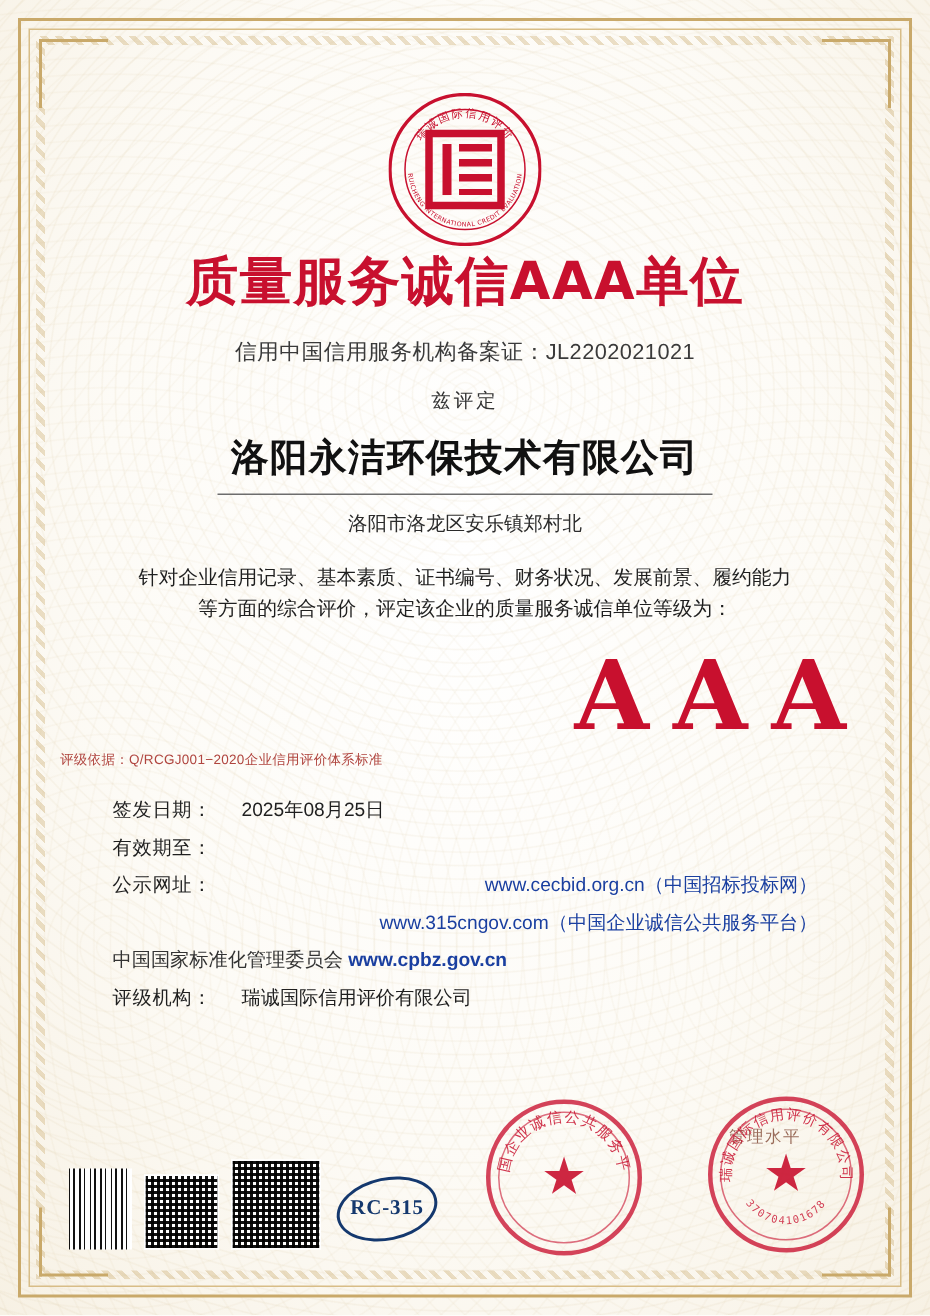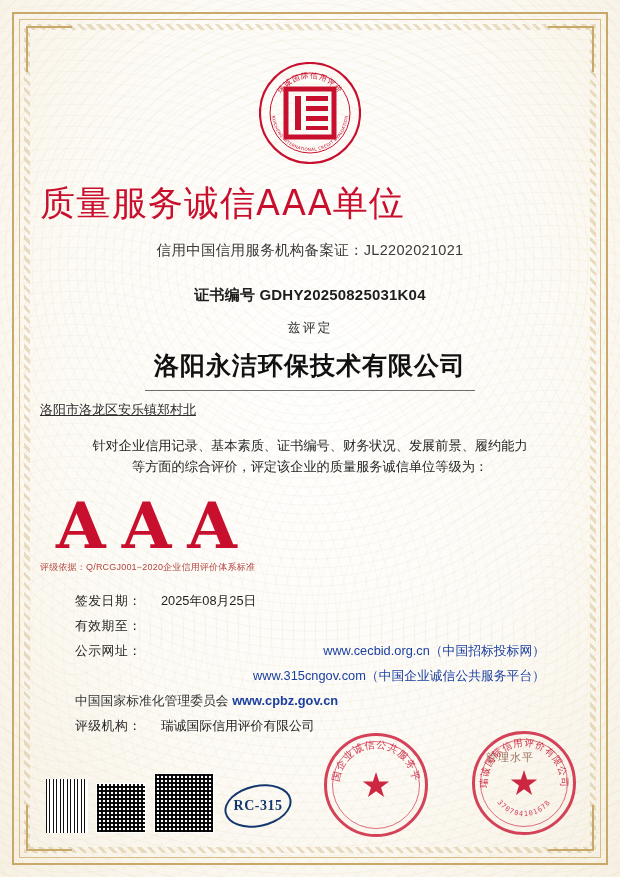--- a/index.html
+++ b/index.html
@@ -82,25 +82,24 @@
     margin-top: 28px;
   }
   .emblem {
     position: relative;
     width: 102px; height: 102px;
   }
   .emblem svg { display: block; }
 
   
   .main-title {
-    margin-top: 16px;
-    text-align: left;
+    text-align: center;
     color: #c8102e;
     font-size: 35px;
-    font-weight: normal;
+    font-weight: bold;
     letter-spacing: 1px;
     font-family: "DejaVu Sans", "Liberation Sans", sans-serif;
   }
   .sub-title {
     margin-top: 14px;
     text-align: center;
     color: #3a3a3a;
     font-size: 14.5px;
     letter-spacing: .3px;
   }
@@ -129,37 +128,37 @@
     font-family: "DejaVu Sans", "Liberation Sans", sans-serif;
   }
   .company-rule {
     width: 330px;
     height: 1px;
     background: #6d6d6d;
     margin: 8px auto 0;
   }
   .address {
     margin-top: 10px;
+    text-align: center;
     color: #2b2b2b;
     font-size: 13px;
-    text-decoration: underline;
   }
   .statement {
     margin: 16px auto 0;
     width: 440px;
     text-align: center;
     color: #1f1f1f;
     font-size: 13.2px;
     line-height: 21px;
   }
 
   
   .grade {
     margin-top: 12px;
-    text-align: left;
+    text-align: right;
     color: #c8102e;
     font-size: 64px;
     font-weight: bold;
     letter-spacing: 16px;
     text-indent: 16px;
     line-height: 74px;
     font-family: "DejaVu Serif", "Liberation Serif", serif;
   }
   .grade-basis {
     margin-top: -2px;
@@ -319,21 +318,20 @@
           </text>
           <text font-size="4.2" fill="#c8102e" font-family="DejaVu Sans, sans-serif" letter-spacing="0.3">
             <textPath href="#arcBottom" startOffset="50%" text-anchor="middle">RUICHENG INTERNATIONAL CREDIT EVALUATION</textPath>
           </text>
         </svg>
       </div>
     </div>
 
     <div class="main-title">质量服务诚信AAA单位</div>
     <div class="sub-title">信用中国信用服务机构备案证：JL2202021021</div>
-    <div class="cert-no">证书编号 GDHY20250825031K04</div>
     <div class="awarded-label">兹评定</div>
     <div class="company">洛阳永洁环保技术有限公司</div>
     <div class="company-rule"></div>
     <div class="address">洛阳市洛龙区安乐镇郑村北</div>
     <div class="statement">针对企业信用记录、基本素质、证书编号、财务状况、发展前景、履约能力等方面的综合评价，评定该企业的质量服务诚信单位等级为：</div>
 
     <div class="grade">AAA</div>
     <div class="grade-basis">评级依据：Q/RCGJ001−2020企业信用评价体系标准</div>
 
     <div class="details">

